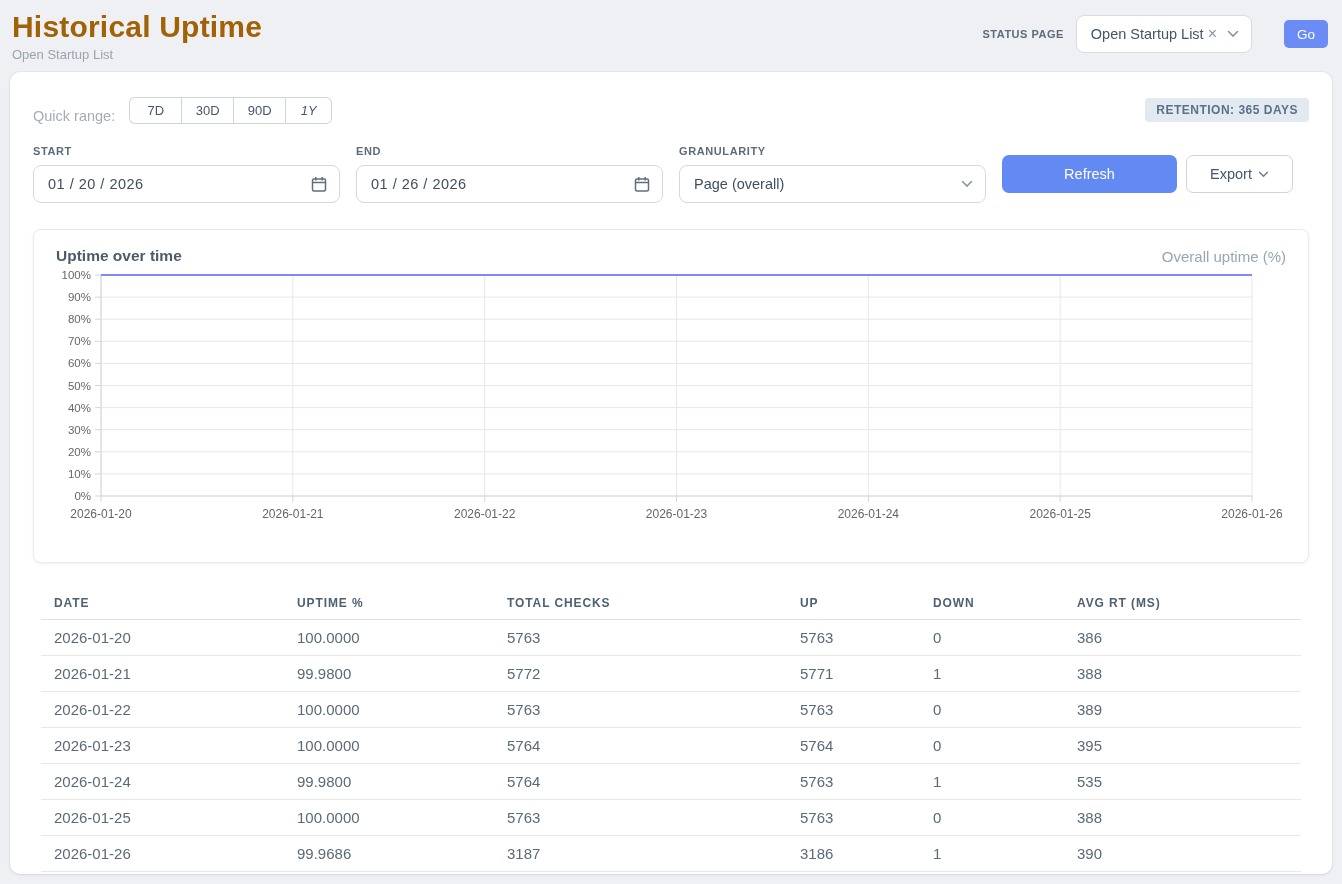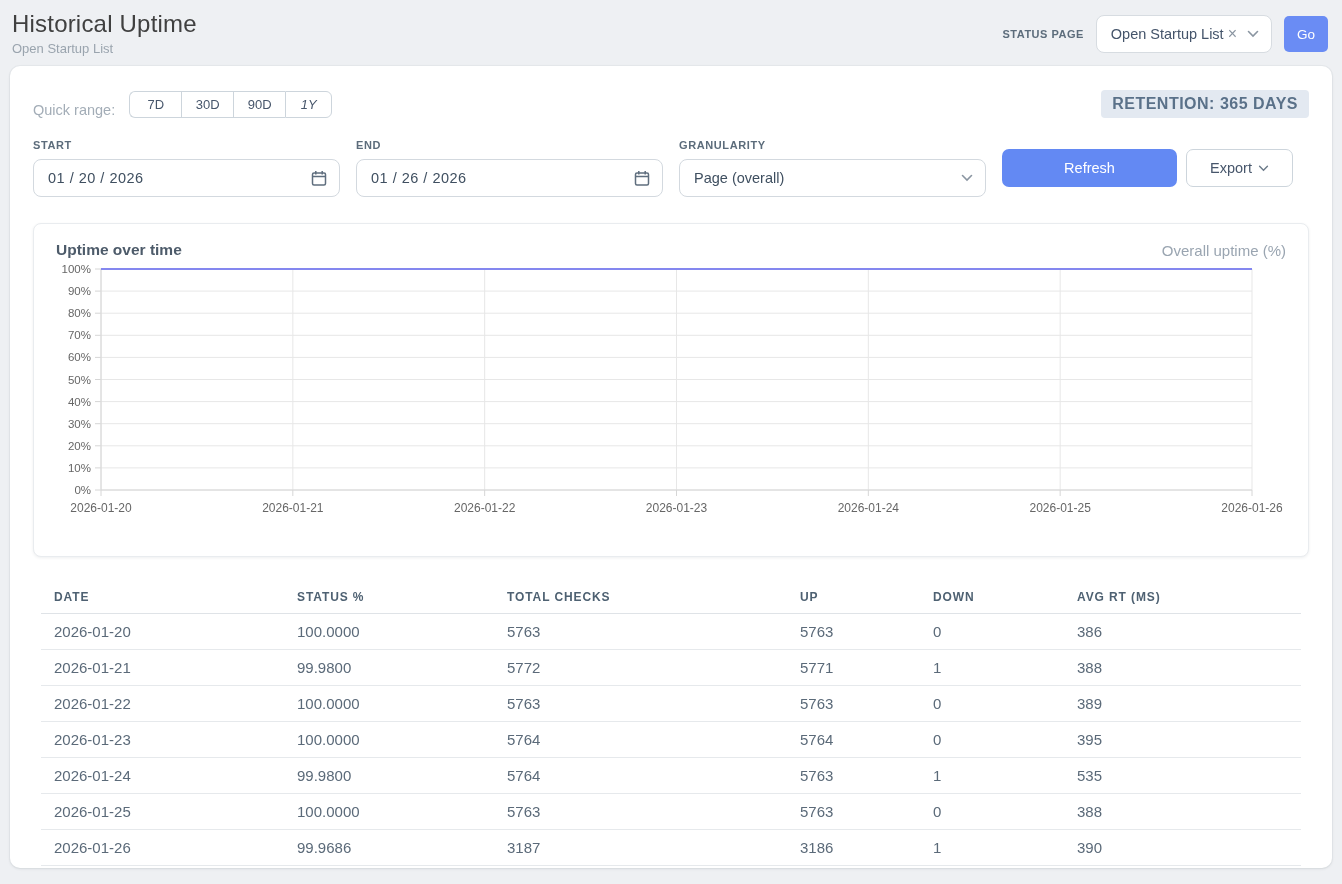--- a/index.html
+++ b/index.html
@@ -8,36 +8,37 @@
     font-family: "Liberation Sans", "DejaVu Sans", sans-serif;
     background: #eef0f3;
     color: #4a5a6a;
     overflow: hidden;
   }
   
   .page-header {
     display: flex; justify-content: space-between; align-items: flex-start;
     padding: 10px 14px 6px 12px;
   }
-  .page-title { font-size: 24px; font-weight: normal; color: #404040; letter-spacing: .2px; }
+  .page-title { font-size: 30px; font-weight: bold; color: #a16207; letter-spacing: .2px; }
   .page-subtitle { font-size: 13px; color: #9aa4ae; margin-top: 3px; }
   .statuspage-area { display: flex; align-items: center; gap: 12px; margin-top: 5px; }
   .statuspage-label { font-size: 11px; font-weight: bold; color: #5c6c7b; letter-spacing: .5px; }
   .statuspage-select {
     display: flex; align-items: center; gap: 4px;
     background: #fff; border: 1px solid #d7dce1; border-radius: 8px;
     height: 38px; padding: 0 12px 0 14px; min-width: 173px; cursor: pointer;
   }
   .statuspage-select .sel-text { font-size: 14.5px; color: #44546a; }
   .clear-x { font-size: 16px; color: #8a95a1; cursor: pointer; line-height: 1; }
   .chev { display: inline-flex; margin-left: 6px; }
   .btn-go {
     background: #6a8cf4; color: #fff; border: none; border-radius: 5px;
-    font-size: 13.5px; padding: 6px 13px; height: 36px; cursor: pointer;
+    font-size: 13.5px; padding: 6px 13px; height: 28px; cursor: pointer;
     font-family: inherit;
+    margin-left: 20px;
   }
   
   .main-card {
     background: #fff; border-radius: 10px;
     box-shadow: 0 1px 3px rgba(40,50,60,.10), 0 0 0 1px rgba(40,50,60,.03);
     margin: 4px 10px 10px 10px; padding: 24px 23px 18px 23px;
     height: 802px;
   }
   
   .quickrange-row { display: flex; justify-content: space-between; align-items: center; }
@@ -45,21 +46,21 @@
   .quickrange-label { font-size: 14.5px; color: #a3adb7; margin-top: 12px; }
   .seg-group { display: flex; }
   .seg-btn {
     background: #fff; border: 1px solid #cdd5dc; color: #47566b;
     font-size: 13px; padding: 5px 0; width: 52px; text-align: center;
     cursor: pointer; font-family: inherit; border-right-width: 0;
   }
   .seg-btn:first-child { border-radius: 6px 0 0 6px; }
   .seg-btn:last-child { border-radius: 0 6px 6px 0; border-right-width: 1px; width: 47px; font-style: italic; }
   .retention-badge {
-    background: #e3e9f1; color: #5a7189; font-size: 16px; font-weight: bold;
+    background: #e3e9f1; color: #5a7189; font-size: 12px; font-weight: bold;
     letter-spacing: .5px; padding: 5px 11px; border-radius: 4px; margin-left: 47px;
   }
   
   .controls-row { display: flex; align-items: center; gap: 16px; margin-top: 21px; }
   .field { display: flex; flex-direction: column; }
   .field-label { font-size: 11px; font-weight: bold; color: #5c6c7b; letter-spacing: .6px; margin-bottom: 8px; }
   .input-like {
     display: flex; align-items: center; justify-content: space-between;
     border: 1px solid #d3d9df; border-radius: 8px; background: #fff;
     height: 38px; width: 307px; padding: 0 12px 0 14px; cursor: pointer;
@@ -260,21 +261,21 @@
         <col style="width:243px">
           <col style="width:210px">
           <col style="width:293px">
         <col style="width:133px">
           <col style="width:144px">
           <col>
       </colgroup>
       <thead>
           <tr id="table-head-row">
             <th>DATE</th>
-            <th>STATUS %</th>
+            <th>UPTIME %</th>
             <th>TOTAL CHECKS</th>
             <th>UP</th>
             <th>DOWN</th>
             <th>AVG RT (MS)</th>
           </tr>
         </thead>
       <tbody id="table-body">
           <tr>
             <td>2026-01-20</td>
             <td>100.0000</td>

